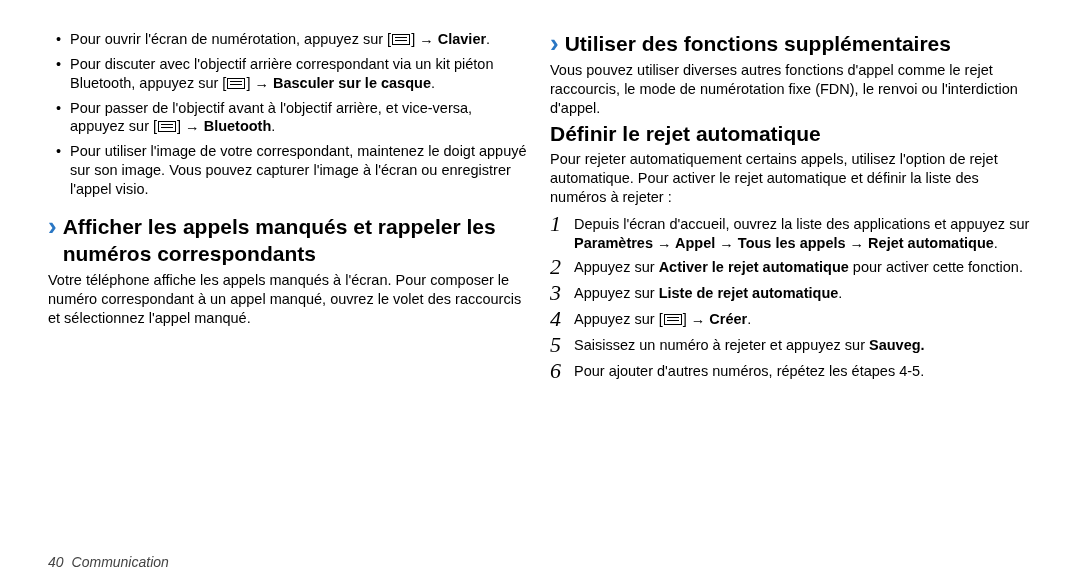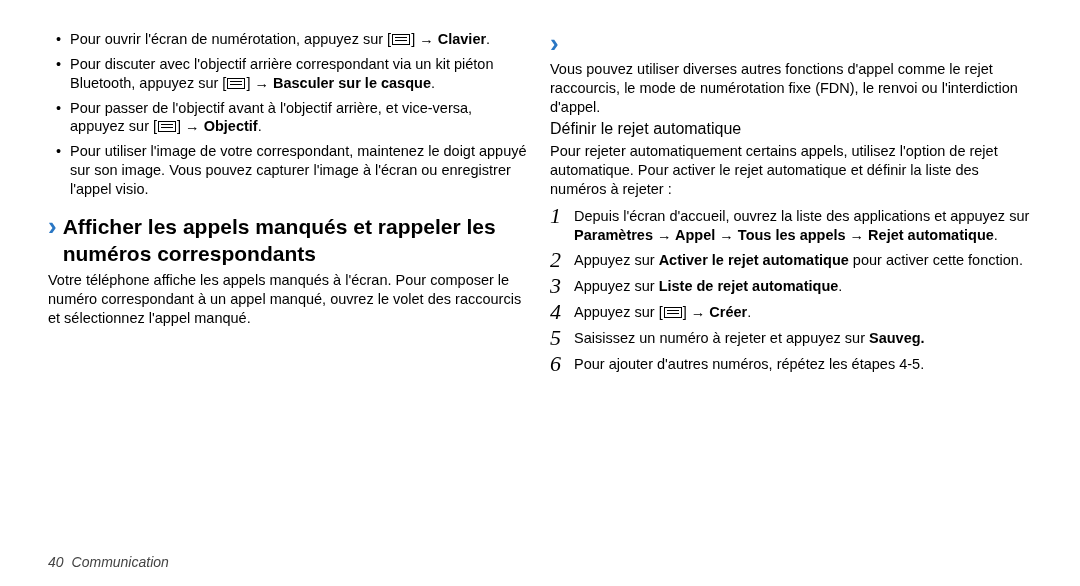--- a/index.html
+++ b/index.html
@@ -47,22 +47,22 @@
     margin-top: 14px;
     margin-bottom: 4px;
   }
   .heading .chev {
     color: #2a77c4;
     font-size: 26px;
     line-height: 1;
     margin-right: 6px;
   }
   .subheading {
-    font-weight: 400;
-    font-size: 16px;
+    font-weight: 700;
+    font-size: 21px;
     margin-top: 1px;
     margin-bottom: 3px;
   }
   .paragraph {
     margin-bottom: 2px;
   }
   .num-steps {
     margin-top: 6px;
   }
   .step {
@@ -123,40 +123,41 @@
 
       <li>
         <span>Pour ouvrir l'écran de numérotation, appuyez sur [</span><span class="menu-icon"></span><span>] → </span><span class="bold">Clavier</span><span>.</span>
       </li>
 
       <li>
         <span>Pour discuter avec l'objectif arrière correspondant via un kit piéton Bluetooth, appuyez sur [</span><span class="menu-icon"></span><span>] → </span><span class="bold">Basculer sur le casque</span><span>.</span>
       </li>
 
       <li>
-        <span>Pour passer de l'objectif avant à l'objectif arrière, et vice-versa, appuyez sur [</span><span class="menu-icon"></span><span>] → </span><span class="bold">Objectif</span><span>.</span>
+        <span>Pour passer de l'objectif avant à l'objectif arrière, et vice-versa, appuyez sur [</span><span class="menu-icon"></span><span>] → </span><span class="bold">Bluetooth</span><span>.</span>
       </li>
 
 
       <li>
         <span>Pour utiliser l'image de votre correspondant, maintenez le doigt appuyé sur son image. Vous pouvez capturer l'image à l'écran ou enregistrer l'appel visio.</span>
       </li>
 
     </ul>
 
     <div class="heading">
       <span class="chev">›</span>
       <span>Afficher les appels manqués et rappeler les numéros correspondants</span>
     </div>
     <p class="paragraph">Votre téléphone affiche les appels manqués à l'écran. Pour composer le numéro correspondant à un appel manqué, ouvrez le volet des raccourcis et sélectionnez l'appel manqué.</p>
   </div>
 
   <div class="col">
     <div class="heading" style="margin-top:0">
       <span class="chev">›</span>
+      <span>Utiliser des fonctions supplémentaires</span>
     </div>
     <p class="paragraph">Vous pouvez utiliser diverses autres fonctions d'appel comme le rejet raccourcis, le mode de numérotation fixe (FDN), le renvoi ou l'interdiction d'appel.</p>
 
     <p class="subheading">Définir le rejet automatique</p>
     <p class="paragraph">Pour rejeter automatiquement certains appels, utilisez l'option de rejet automatique. Pour activer le rejet automatique et définir la liste des numéros à rejeter :</p>
 
     <div class="num-steps">
       <div class="step">
         <span class="num">1</span>
         <span class="txt">

